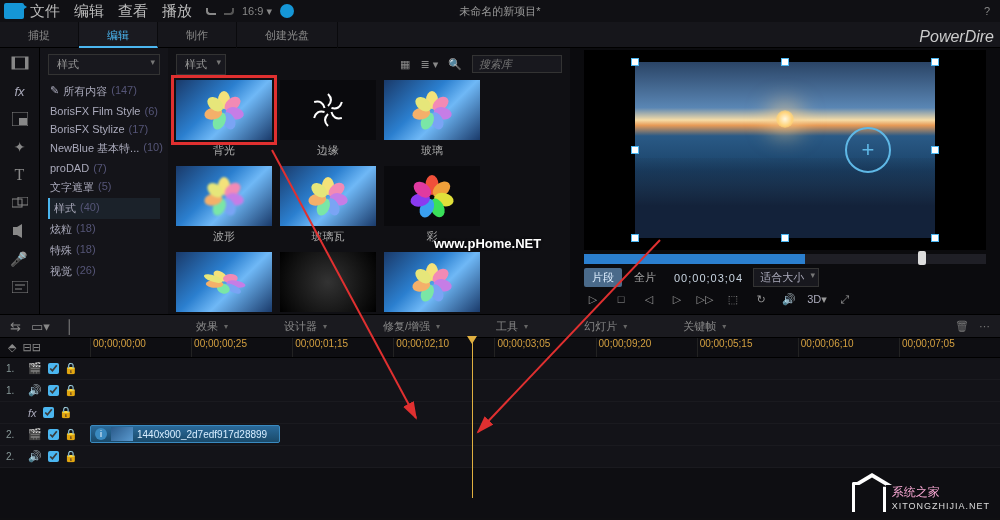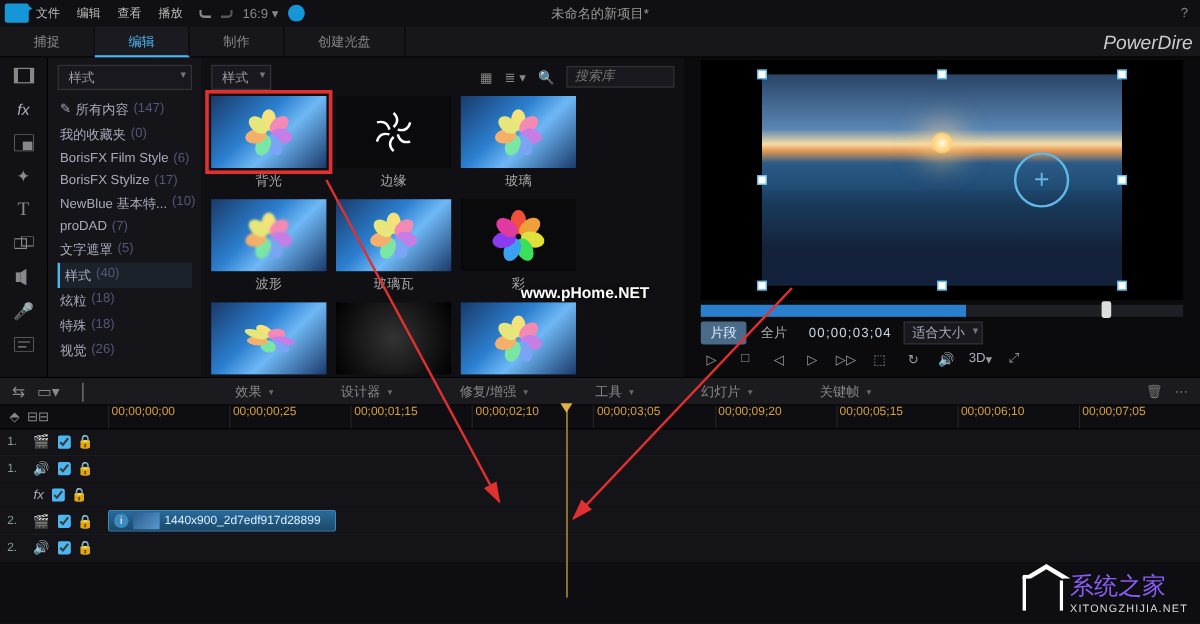--- a/index.html
+++ b/index.html
@@ -1,21 +1,21 @@
 <!DOCTYPE html>
 <html><head>
 <meta charset="utf-8">
 <style>
 *{margin:0;padding:0;box-sizing:border-box;font-family:"Microsoft YaHei",sans-serif;font-size:11px;color:#aab;}
 body{background:#0f0f12;width:1000px;height:520px;overflow:hidden;position:relative;}
 .titlebar{height:22px;background:#101014;display:flex;align-items:center;padding-left:4px;}
 .logo-d{width:20px;height:16px;background:#1596d6;border-radius:2px;display:flex;align-items:center;justify-content:center;margin-right:6px;position:relative;}
 .logo-d::after{content:"";position:absolute;right:-3px;top:0;width:0;height:0;border-left:6px solid #1596d6;border-top:4px solid transparent;border-bottom:4px solid transparent;}
 .menu{display:flex;gap:14px;}
-.menu span{cursor:pointer;color:#bbb;font-size:10px;font-family:Liberation Serif, serif;}
+.menu span{cursor:pointer;color:#bbb;font-size:15px;font-family:Liberation Serif, serif;}
 .tb-icons{display:flex;gap:8px;margin-left:14px;align-items:center;}
 .ico{width:14px;height:14px;display:inline-block;}
 .title-center{position:absolute;left:50%;transform:translateX(-50%);color:#999;font-size:11px;}
 .help{position:absolute;right:10px;color:#888;}
 .brand{position:absolute;right:6px;top:28px;color:#ccc;font-size:16px;font-style:italic;}
 .tabs{height:26px;background:#16161b;display:flex;align-items:center;border-bottom:1px solid #000;}
 .tab{padding:0 28px;height:26px;line-height:26px;border-right:1px solid #0a0a0d;color:#888;cursor:pointer;}
 .tab.active{background:#1a1a20;color:#4bb6f0;border-bottom:2px solid #4bb6f0;}
 .work{display:flex;height:266px;}
 .leftcol{width:40px;background:#121216;display:flex;flex-direction:column;align-items:center;padding-top:6px;gap:10px;border-right:1px solid #000;}
@@ -85,21 +85,21 @@
 .clip .ct{width:22px;height:14px;background:linear-gradient(135deg,#2a5a8a,#5a9ad0);}
 .clip .cl{color:#d8eeff;font-size:10px;}
 .ph{position:absolute;top:0;bottom:0;width:1px;background:#e0b040;}
 .ph::before{content:"";position:absolute;top:-2px;left:-5px;width:0;height:0;border-left:5px solid transparent;border-right:5px solid transparent;border-top:8px solid #e0b040;}
 svg.arrows{position:absolute;top:0;left:0;pointer-events:none;}
 .wm{position:absolute;color:#fff;font-size:13px;font-weight:bold;text-shadow:0 0 3px #000;}
 .wmlogo{position:absolute;right:10px;bottom:8px;display:flex;align-items:center;gap:6px;}
 .wmlogo .h{width:34px;height:30px;border:3px solid #fff;border-bottom:none;border-radius:2px 2px 0 0;position:relative;}
 .wmlogo .h::before{content:"";position:absolute;top:-12px;left:-3px;width:0;height:0;border-left:20px solid transparent;border-right:20px solid transparent;border-bottom:12px solid #fff;}
 .wmlogo .h::after{content:"";position:absolute;top:-12px;left:-3px;width:0;height:0;border-left:20px solid transparent;border-right:20px solid transparent;border-bottom:12px solid #0f0f12;transform:scale(.78) translateY(4px);}
-.wmlogo .t{color:#8b5cf6;font-size:20px;}
+.wmlogo .t{color:#f9a8d4;font-size:12px;}
 .wmlogo .s{color:#ddd;font-size:9px;letter-spacing:1px;}
 </style>
 </head>
 <body>
 
 <div class="titlebar">
   <div class="logo-d"></div>
   <div class="menu">
     <span>文件</span>
     <span>编辑</span>
@@ -166,24 +166,20 @@
         </svg>
       </div>
   </div>
 
   <div class="sidebar">
     <div class="combo" style="margin-bottom:6px;">样式</div>
     <div class="side-item">
         <span>✎</span>
         <span>所有内容</span>
         <span class="cnt">(147)</span>
-      </div>
-    <div class="side-item">
-        <span>我的收藏夹</span>
-        <span class="cnt">(0)</span>
       </div>
     <div class="side-item">
         <span>BorisFX Film Style</span>
         <span class="cnt">(6)</span>
       </div>
     <div class="side-item">
         <span>BorisFX Stylize</span>
         <span class="cnt">(17)</span>
       </div>
     <div class="side-item">

